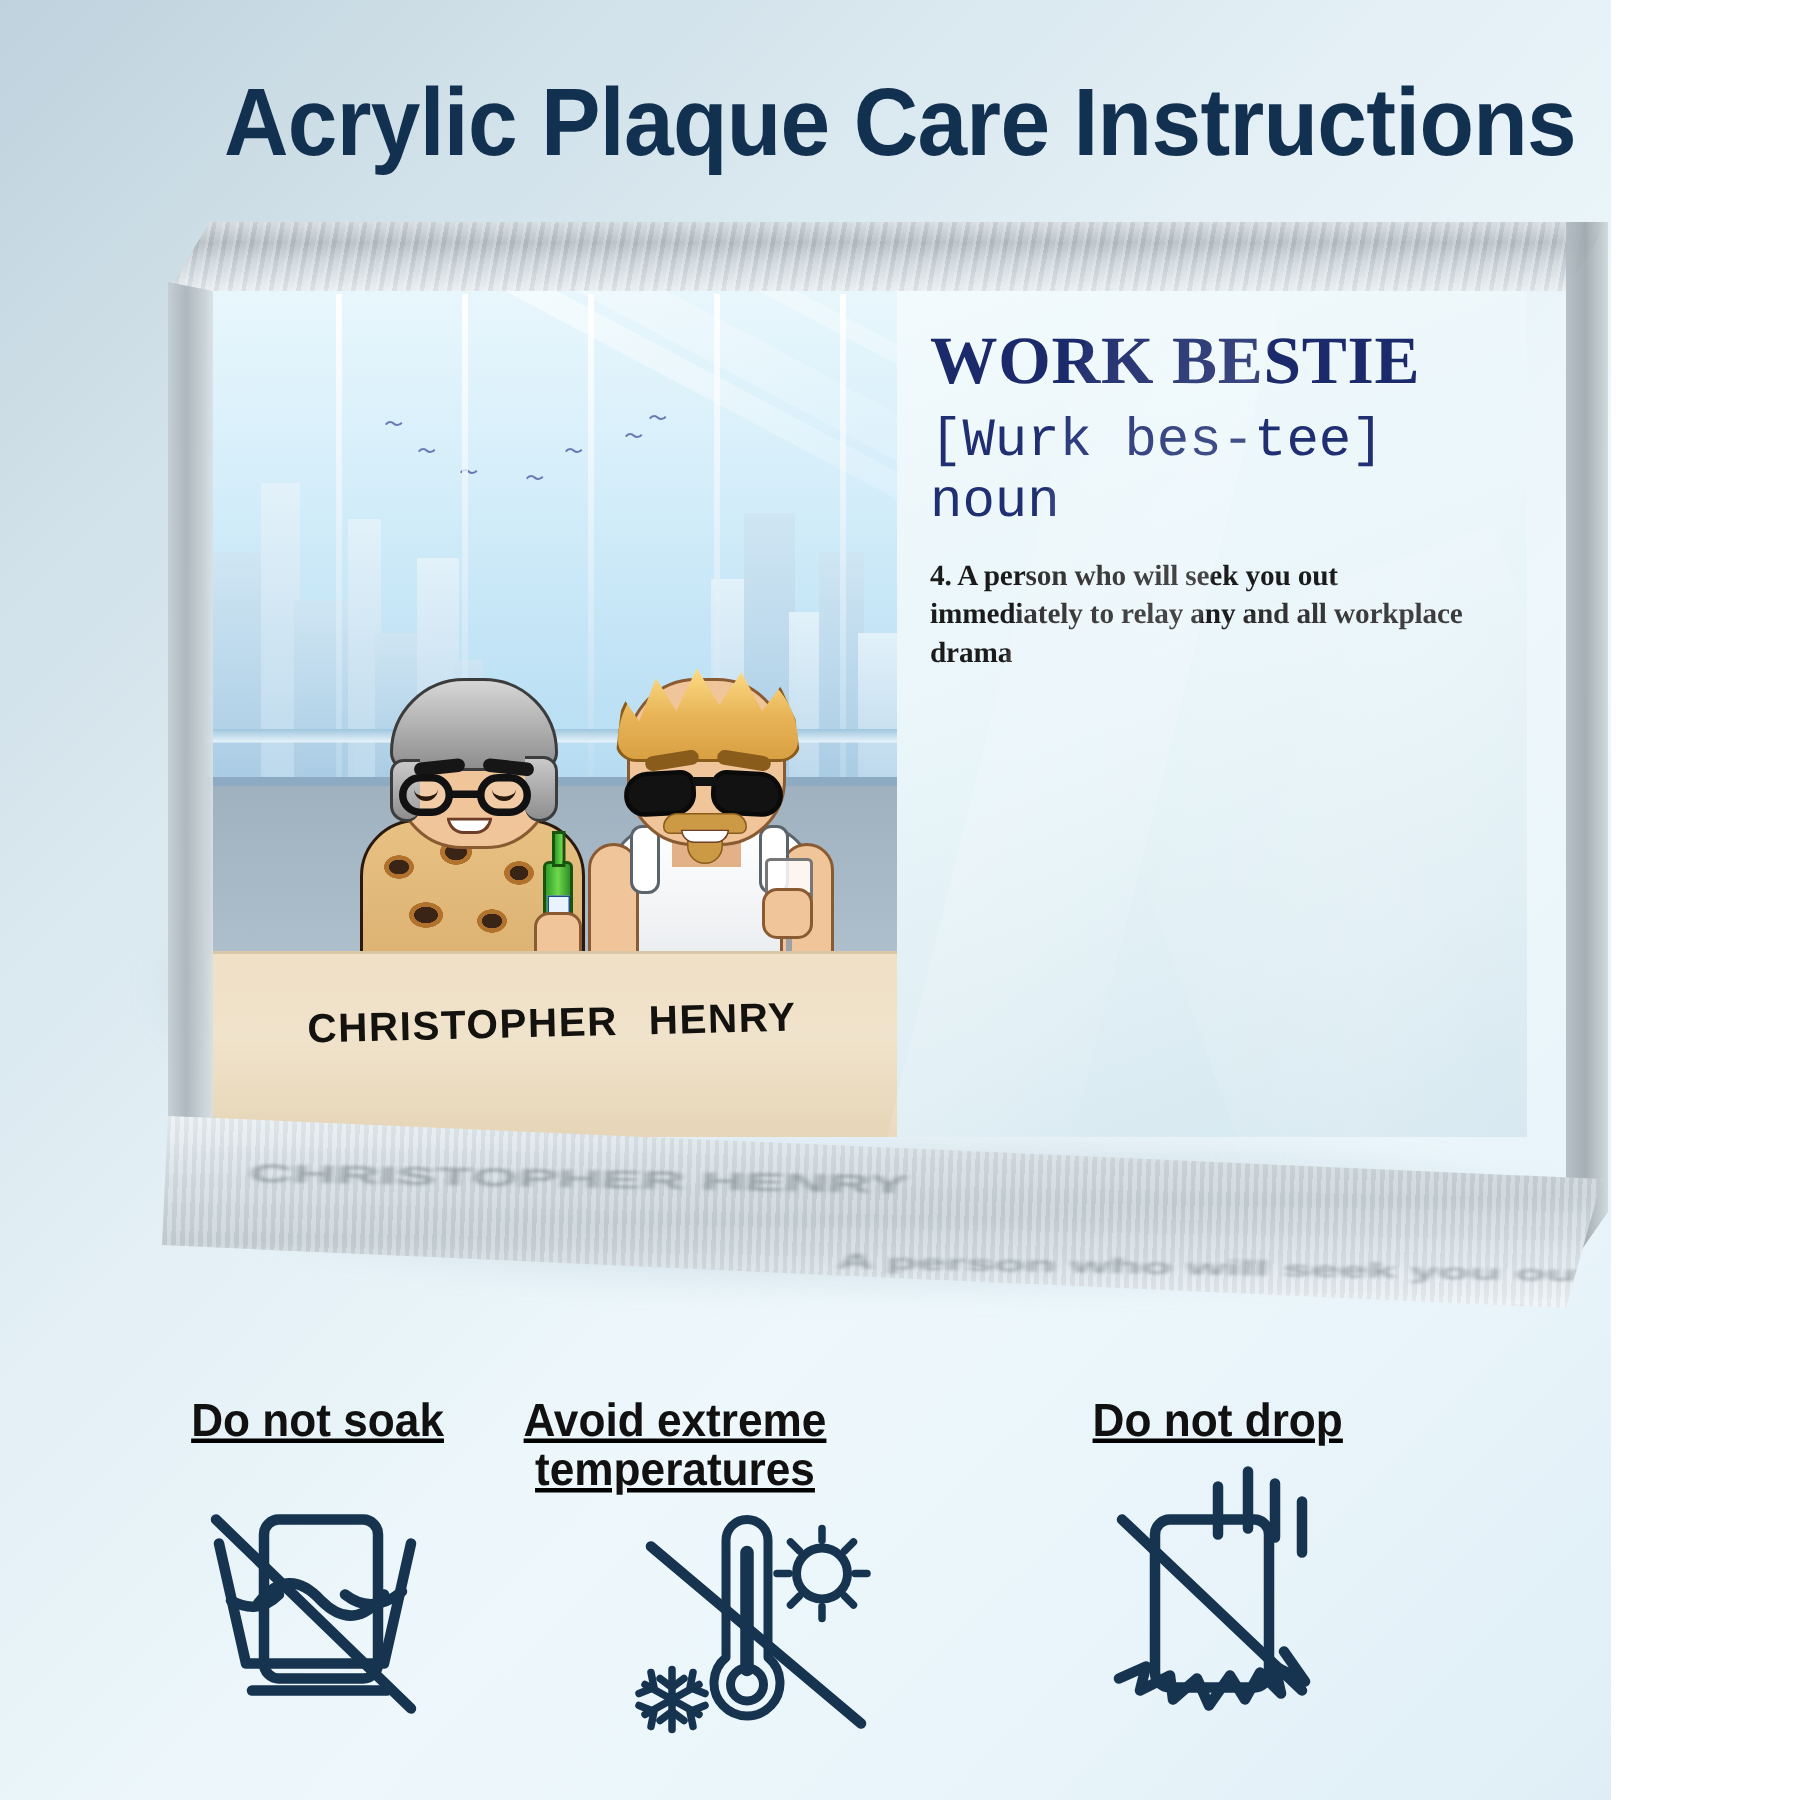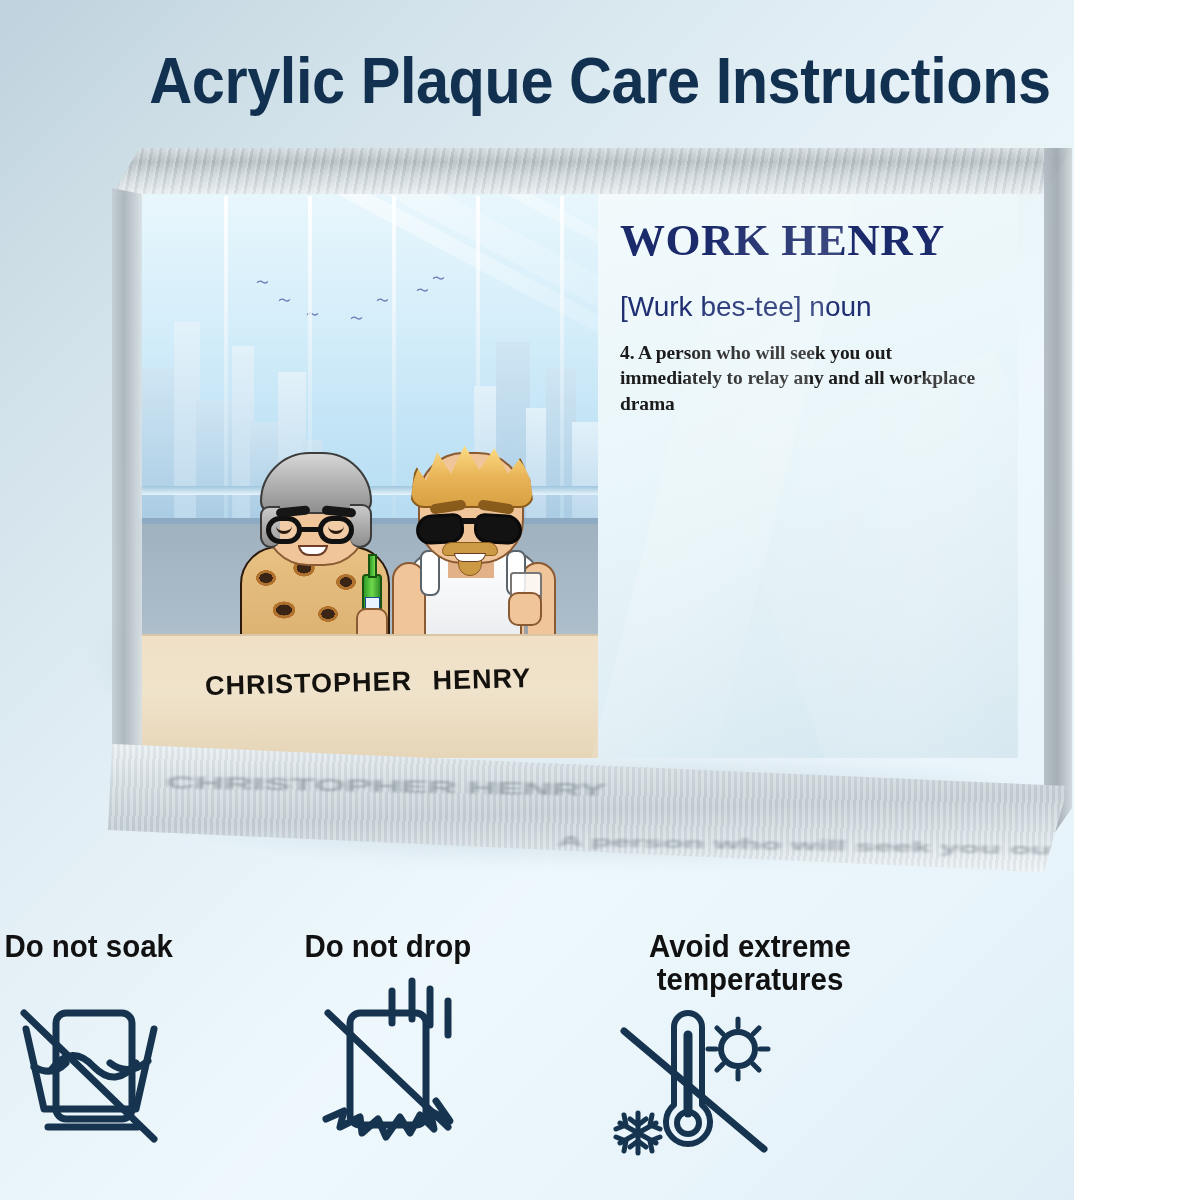--- a/index.html
+++ b/index.html
@@ -169,23 +169,23 @@
     padding: 30px 22px 0 22px;
   }
   #headword {
     font-family: "Liberation Serif", serif;
     font-weight: bold; font-size: 45px; letter-spacing: 0.5px;
     color: #1b2a6b;
     line-height: 1.0;
     text-shadow: 0 1px 0 rgba(255,255,255,0.5);
   }
   #phonetic {
-    margin-top: 28px;
-    font-family: Liberation Sans, sans-serif;
-    font-size: 28px; color: #1f2f72; font-weight: 500;
+    margin-top: 10px;
+    font-family: Liberation Mono, monospace;
+    font-size: 36px; color: #1f2f72; font-weight: 500;
   }
   .defn {
     margin-top: 17px;
     font-family: "Liberation Serif", serif;
     font-weight: bold;
     font-size: 19.5px;
     line-height: 1.30;
     color: #1b1b1b;
     letter-spacing: -0.1px;
   }
@@ -195,21 +195,21 @@
     background: linear-gradient(115deg, rgba(255,255,255,0.0) 0%, rgba(255,255,255,0.55) 48%, rgba(255,255,255,0.0) 100%);
   }
   
   #care {
     position: absolute; left: 0; top: 930px;
     width: 1200px; height: 270px;
     display: flex;
   }
   .care-item {
     width: 300px; display: flex; flex-direction: column;
-    align-items: flex-start; justify-content: flex-start;
+    align-items: flex-end; justify-content: flex-start; text-decoration: underline;
   }
   .care-label {
     font-family: "Liberation Sans", sans-serif;
     font-weight: bold; font-size: 31px; color: #111;
     text-align: center; line-height: 1.08;
     transform: scaleX(0.95);
   }
   .care-svg { margin-top: 14px; }
   .care-item.tall .care-label { font-size: 31px; }
 </style>
@@ -354,21 +354,21 @@
           <div class="skin" style="position:absolute;left:122px;bottom:48px;width:34px;height:34px;border-radius:10px;border:2px solid #8a5a33;"></div>
 
           <div class="skin" style="position:absolute;left:28px;bottom:-4px;width:58px;height:26px;border-radius:14px;border:2px solid #8a5a33;transform:rotate(-4deg);"></div>
         </div>
 
         <div id="desk"></div>
         <div id="names">CHRISTOPHER  HENRY</div>
       </div>
 
       <div id="txt">
-        <div id="headword">WORK HENRY</div>
+        <div id="headword">WORK BESTIE</div>
         <div id="phonetic">[Wurk bes-tee] noun</div>
         <div class="defn">4. A person who will seek you out immediately to relay any and all workplace drama</div>
       </div>
 
       <div class="sheen" style="left:520px; top:-40px; width:120px; height:700px; transform:rotate(14deg); opacity:.35;"></div>
       <div class="sheen" style="left:640px; top:200px; width:300px; height:430px; transform:rotate(-20deg); opacity:.30;"></div>
     </div>
 
     <div id="bevel-top"></div>
     <div id="bevel-top-grain"></div>
@@ -399,34 +399,20 @@
 
         <rect x="56" y="36" width="76" height="106" rx="10"></rect>
 
         <path d="M48 150 L138 150"></path>
 
         <path d="M24 36 L154 162"></path>
       </svg>
     </div>
 
 
-    <div class="care-item">
-      <div class="care-label">Do not drop</div>
-      <svg class="care-svg" width="180" height="175" viewBox="0 0 180 175" fill="none" stroke="#16344f" stroke-width="7" stroke-linecap="round" stroke-linejoin="round">
-
-        <path d="M92 14 L92 46 M112 4 L112 42 M130 12 L130 48 M148 24 L148 58"></path>
-
-        <rect x="50" y="36" width="76" height="112" rx="10"></rect>
-
-        <path d="M26 142 L44 134 L40 150 L60 140 L62 156 L78 142 L86 160 L100 140 L110 156 L120 138 L134 152 L130 134 L150 144 L136 124"></path>
-
-        <path d="M28 36 L148 150"></path>
-      </svg>
-    </div>
-
     <div class="care-item tall">
       <div class="care-label">Avoid extreme temperatures</div>
       <svg class="care-svg" width="190" height="160" viewBox="0 0 190 160" style="margin-top:4px;" fill="none" stroke="#16344f" stroke-width="6" stroke-linecap="round" stroke-linejoin="round">
 
         <path d="M74 26 a14 14 0 0 1 28 0 L102 104 a22 22 0 1 1 -28 0 Z"></path>
 
         <path d="M88 34 L88 112" stroke-width="9"></path>
         <circle cx="88" cy="122" r="11" stroke-width="6"></circle>
 
         <circle cx="138" cy="48" r="17"></circle>
@@ -436,15 +422,29 @@
         <g stroke-width="5">
           <path d="M38 112 L38 152 M20 122 L56 142 M20 142 L56 122"></path>
           <path d="M30 118 L38 124 L46 118 M30 146 L38 140 L46 146"></path>
           <path d="M24 114 L26 124 L16 128 M52 150 L50 140 L60 136"></path>
           <path d="M24 150 L26 140 L16 136 M52 114 L50 124 L60 128"></path>
         </g>
 
         <path d="M24 30 L164 148" stroke-width="7"></path>
       </svg>
     </div>
+
+    <div class="care-item">
+      <div class="care-label">Do not drop</div>
+      <svg class="care-svg" width="180" height="175" viewBox="0 0 180 175" fill="none" stroke="#16344f" stroke-width="7" stroke-linecap="round" stroke-linejoin="round">
+
+        <path d="M92 14 L92 46 M112 4 L112 42 M130 12 L130 48 M148 24 L148 58"></path>
+
+        <rect x="50" y="36" width="76" height="112" rx="10"></rect>
+
+        <path d="M26 142 L44 134 L40 150 L60 140 L62 156 L78 142 L86 160 L100 140 L110 156 L120 138 L134 152 L130 134 L150 144 L136 124"></path>
+
+        <path d="M28 36 L148 150"></path>
+      </svg>
+    </div>
   </div>
 
 </div>
 
 </body></html>

